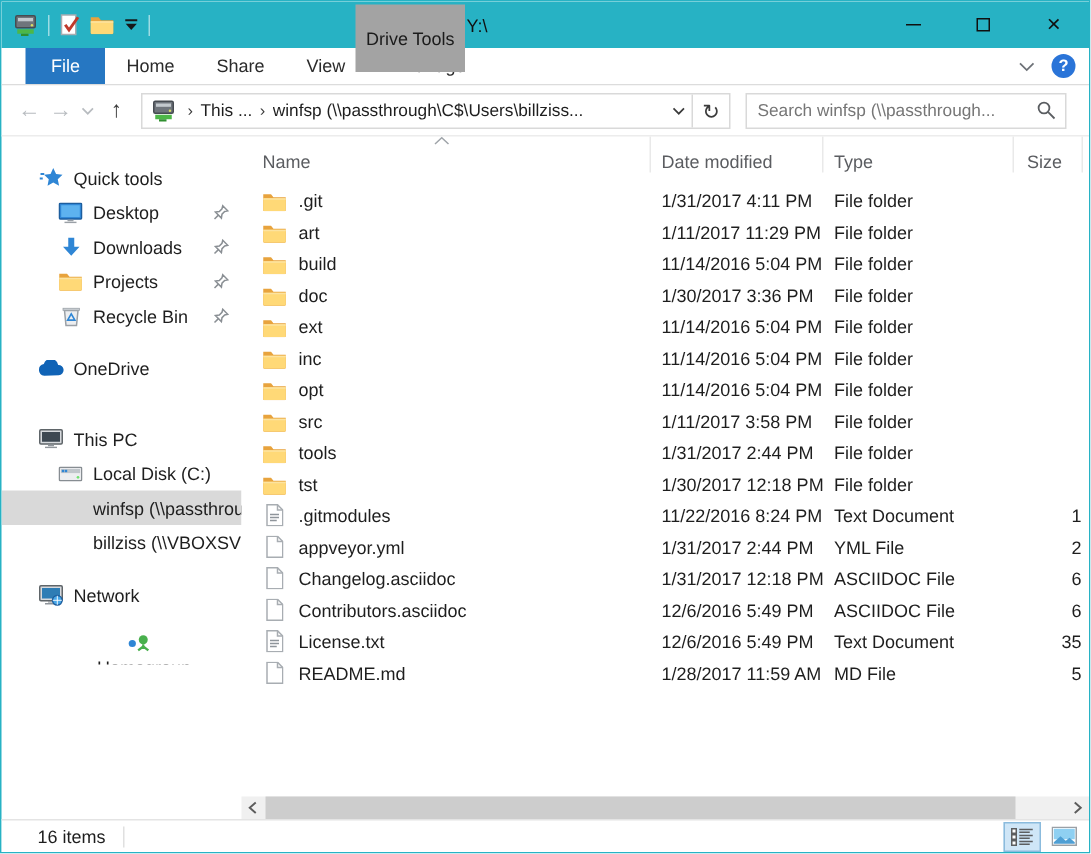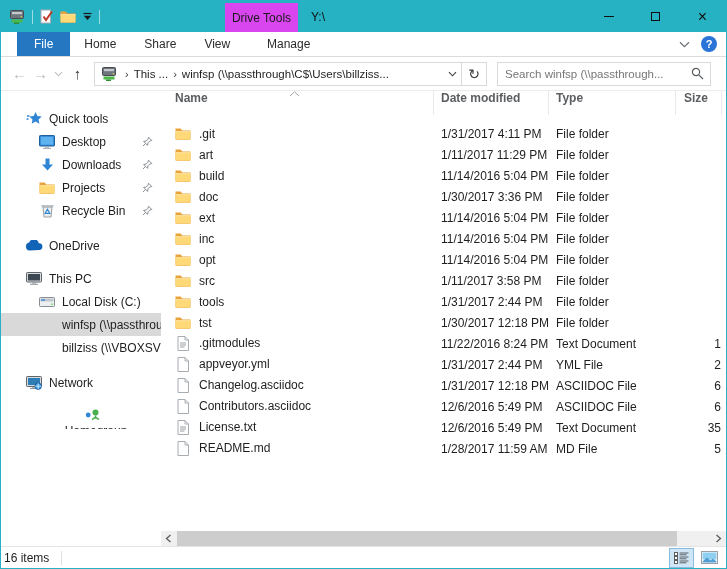--- a/index.html
+++ b/index.html
@@ -6,21 +6,21 @@
   html,body { width:727px; height:569px; background:#fff; }
   body { font-family:"Liberation Sans", sans-serif; font-size:12px; color:#1e1e1e; }
   .window { position:relative; width:727px; height:569px; border:1px solid #27b2c4; background:#fff;
             display:flex; flex-direction:column; overflow:hidden; }
 
   
   .titlebar { flex:0 0 31px; height:31px; background:#27b2c4; position:relative; display:flex; align-items:center; }
   .qat { display:flex; align-items:center; padding-left:8px; }
   .qat > * { margin-right:7px; display:flex; align-items:center; }
   .tb-sep { width:1px; height:14px; background:rgba(255,255,255,.55); }
-  .drive-tools { position:absolute; left:224px; top:2px; width:73px; height:29px; background:#d946ef;
+  .drive-tools { position:absolute; left:236px; top:2px; width:73px; height:45px; background:#a3a3a3;
                  display:flex; align-items:center; justify-content:center; color:#1b1b1b; }
   .win-title { position:absolute; left:310px; top:0; height:31px; display:flex; align-items:center; color:#101010; }
   .win-controls { position:absolute; right:0; top:0; display:flex; }
   .tb-btn { width:47px; height:31px; display:flex; align-items:center; justify-content:center; color:#101010; }
   .glyph-min { width:10px; height:1px; background:#101010; display:block; }
   .glyph-max { width:9px; height:9px; border:1px solid #101010; display:block; }
   .glyph-close { font-size:16px; line-height:1; }
 
   
   .ribbon-tabs { flex:0 0 25px; height:25px; display:flex; align-items:stretch; background:#fff; border-bottom:1px solid #dcdcdc; }
@@ -58,45 +58,45 @@
   .side-item { height:23px; display:flex; align-items:center; white-space:nowrap; }
   .side-item .ic { flex:0 0 18px; display:flex; justify-content:center; align-items:center; }
   .side-item.lvl0 { padding-left:24px; }
   .side-item.lvl1 { padding-left:37px; }
   .side-label { margin-left:6px; overflow:hidden; flex:1 1 auto; }
   .side-item.selected { background:#d9d9d9; }
   .pin { margin-left:auto; flex:0 0 auto; padding-right:8px; display:flex; align-items:center; }
 
   .filearea { flex:1 1 auto; min-width:0; display:flex; flex-direction:column; }
   .list-header { flex:0 0 24px; height:24px; display:flex; color:#5b5d61; }
-  .hcell { display:flex; align-items:flex-start; padding-left:7px; border-right:1px solid #e9e9e9; position:relative;font-weight:bold; }
+  .hcell { display:flex; align-items:flex-end; padding-left:7px; border-right:1px solid #e9e9e9; position:relative; }
   .hcell.col-name { width:273px; padding-left:14px; }
   .hcell.col-date-modified { width:115px; }
   .hcell.col-type { width:127px; }
   .hcell.col-size { width:46px; justify-content:flex-end; padding:0 13px 0 0; }
   .hfiller { flex:1 1 auto; border:none; }
   .sort-caret { position:absolute; left:128px; top:0; display:flex; }
 
   .rows { flex:1 1 auto; overflow:hidden; padding-top:8px; }
   .frow { height:21px; display:flex; align-items:center; }
   .fc { white-space:nowrap; overflow:hidden; }
-  .fc-name { width:273px; display:flex; align-items:flex-start; padding-left:14px; }
+  .fc-name { width:273px; display:flex; align-items:flex-end; padding-left:14px; }
   .fc-name .ic { flex:0 0 16px; display:flex; justify-content:center; margin-right:8px; }
   .fc-date { width:115px; padding-left:7px; }
   .fc-type { width:127px; padding-left:7px; }
   .fc-size { width:48px; text-align:right; padding-right:3px; }
 
   
   .hscroll { flex:0 0 15px; height:15px; background:#f0f0f0; display:flex; align-items:center; }
   .hs-arrow { width:15px; height:15px; display:flex; align-items:center; justify-content:center; }
   .hs-thumb { width:500px; height:15px; background:#cdcdcd; margin-left:1px; }
   .hs-rest { flex:1 1 auto; }
 
   
-  .statusbar { flex:0 0 22px; height:22px; border-top:1px solid #e4e4e4; display:flex; align-items:center; padding-left:3px; background:#fff; }
+  .statusbar { flex:0 0 22px; height:22px; border-top:1px solid #e4e4e4; display:flex; align-items:center; padding-left:24px; background:#fff; }
   .status-sep { width:1px; height:14px; background:#e0e0e0; margin-left:12px; }
   .status-views { margin-left:auto; display:flex; align-items:center; gap:3px; padding-right:4px; }
   .view-btn { width:25px; height:20px; display:flex; align-items:center; justify-content:center; border:1px solid transparent; }
   .view-btn.selected { background:#cfe6f7; border:1px solid #8bbbdd; }
 
   .ic svg { display:block; }
 </style>
 </head>
 <body>
 
@@ -294,21 +294,21 @@
           </span>
         </div>
         <div class="side-item lvl0" style="margin-top: 12px;">
           <span class="ic">
             <svg width="18" height="11" viewBox="0 0 18 11">
               <path d="M4.5 10.5 a4 4 0 0 1 -0.3 -7.9 a5 5 0 0 1 9.6 0.7 a3.4 3.4 0 0 1 0.4 6.8 z" fill="#1063b6"></path>
             </svg>
           </span>
           <span class="side-label">OneDrive</span>
         </div>
-        <div class="side-item lvl0" style="margin-top: 10px;">
+        <div class="side-item lvl0" style="margin-top: 24px;">
           <span class="ic">
             <svg width="16" height="13" viewBox="0 0 16 13">
               <rect x="0.5" y="0.5" width="15" height="9.5" rx="0.8" fill="#d7dade" stroke="#5f6569"></rect>
               <rect x="2" y="2" width="12" height="6.5" fill="#3d4852"></rect>
               <rect x="6" y="10.5" width="4" height="1" fill="#8f959b"></rect>
               <rect x="4" y="11.8" width="8" height="1" fill="#8f959b"></rect>
             </svg>
           </span>
           <span class="side-label">This PC</span>
         </div>

